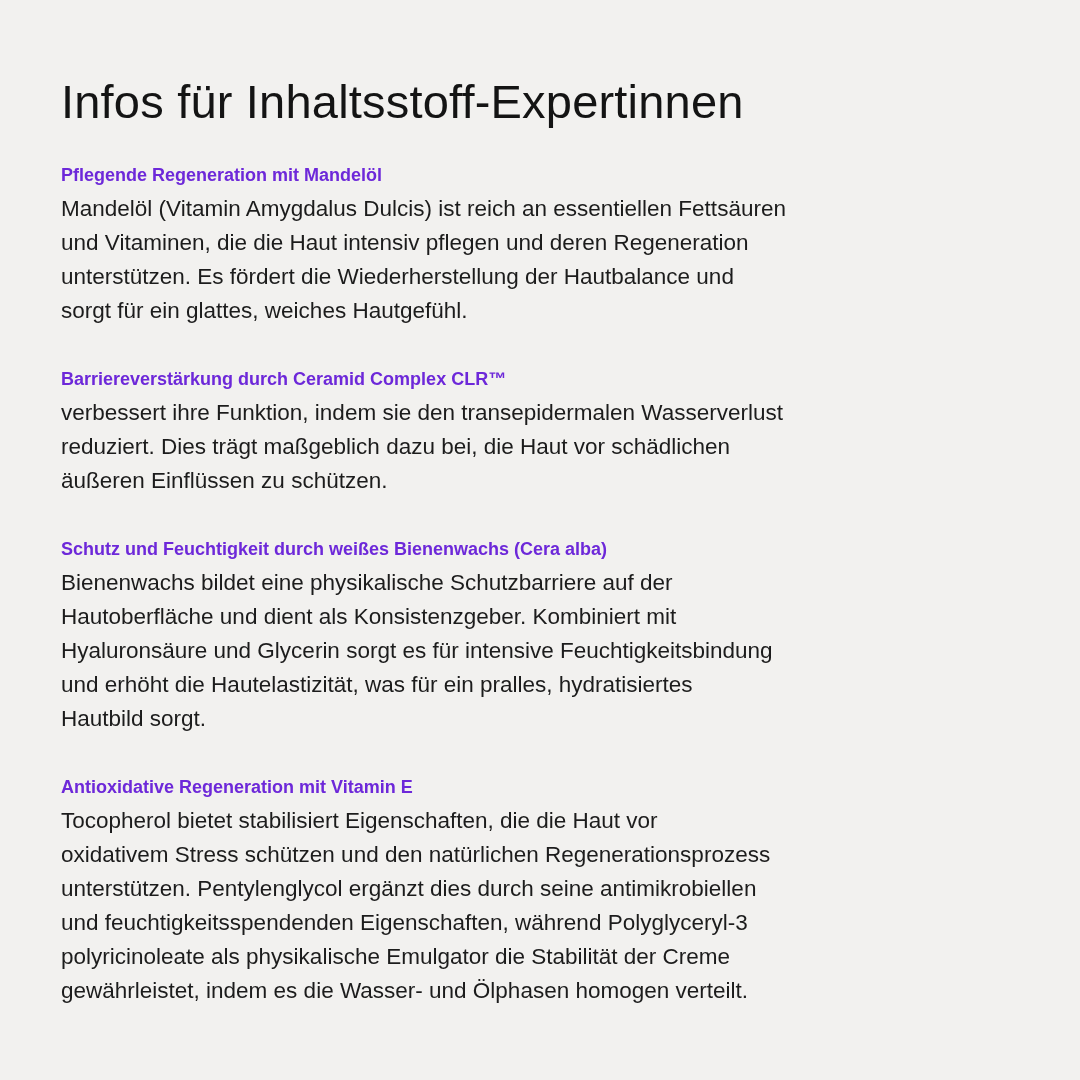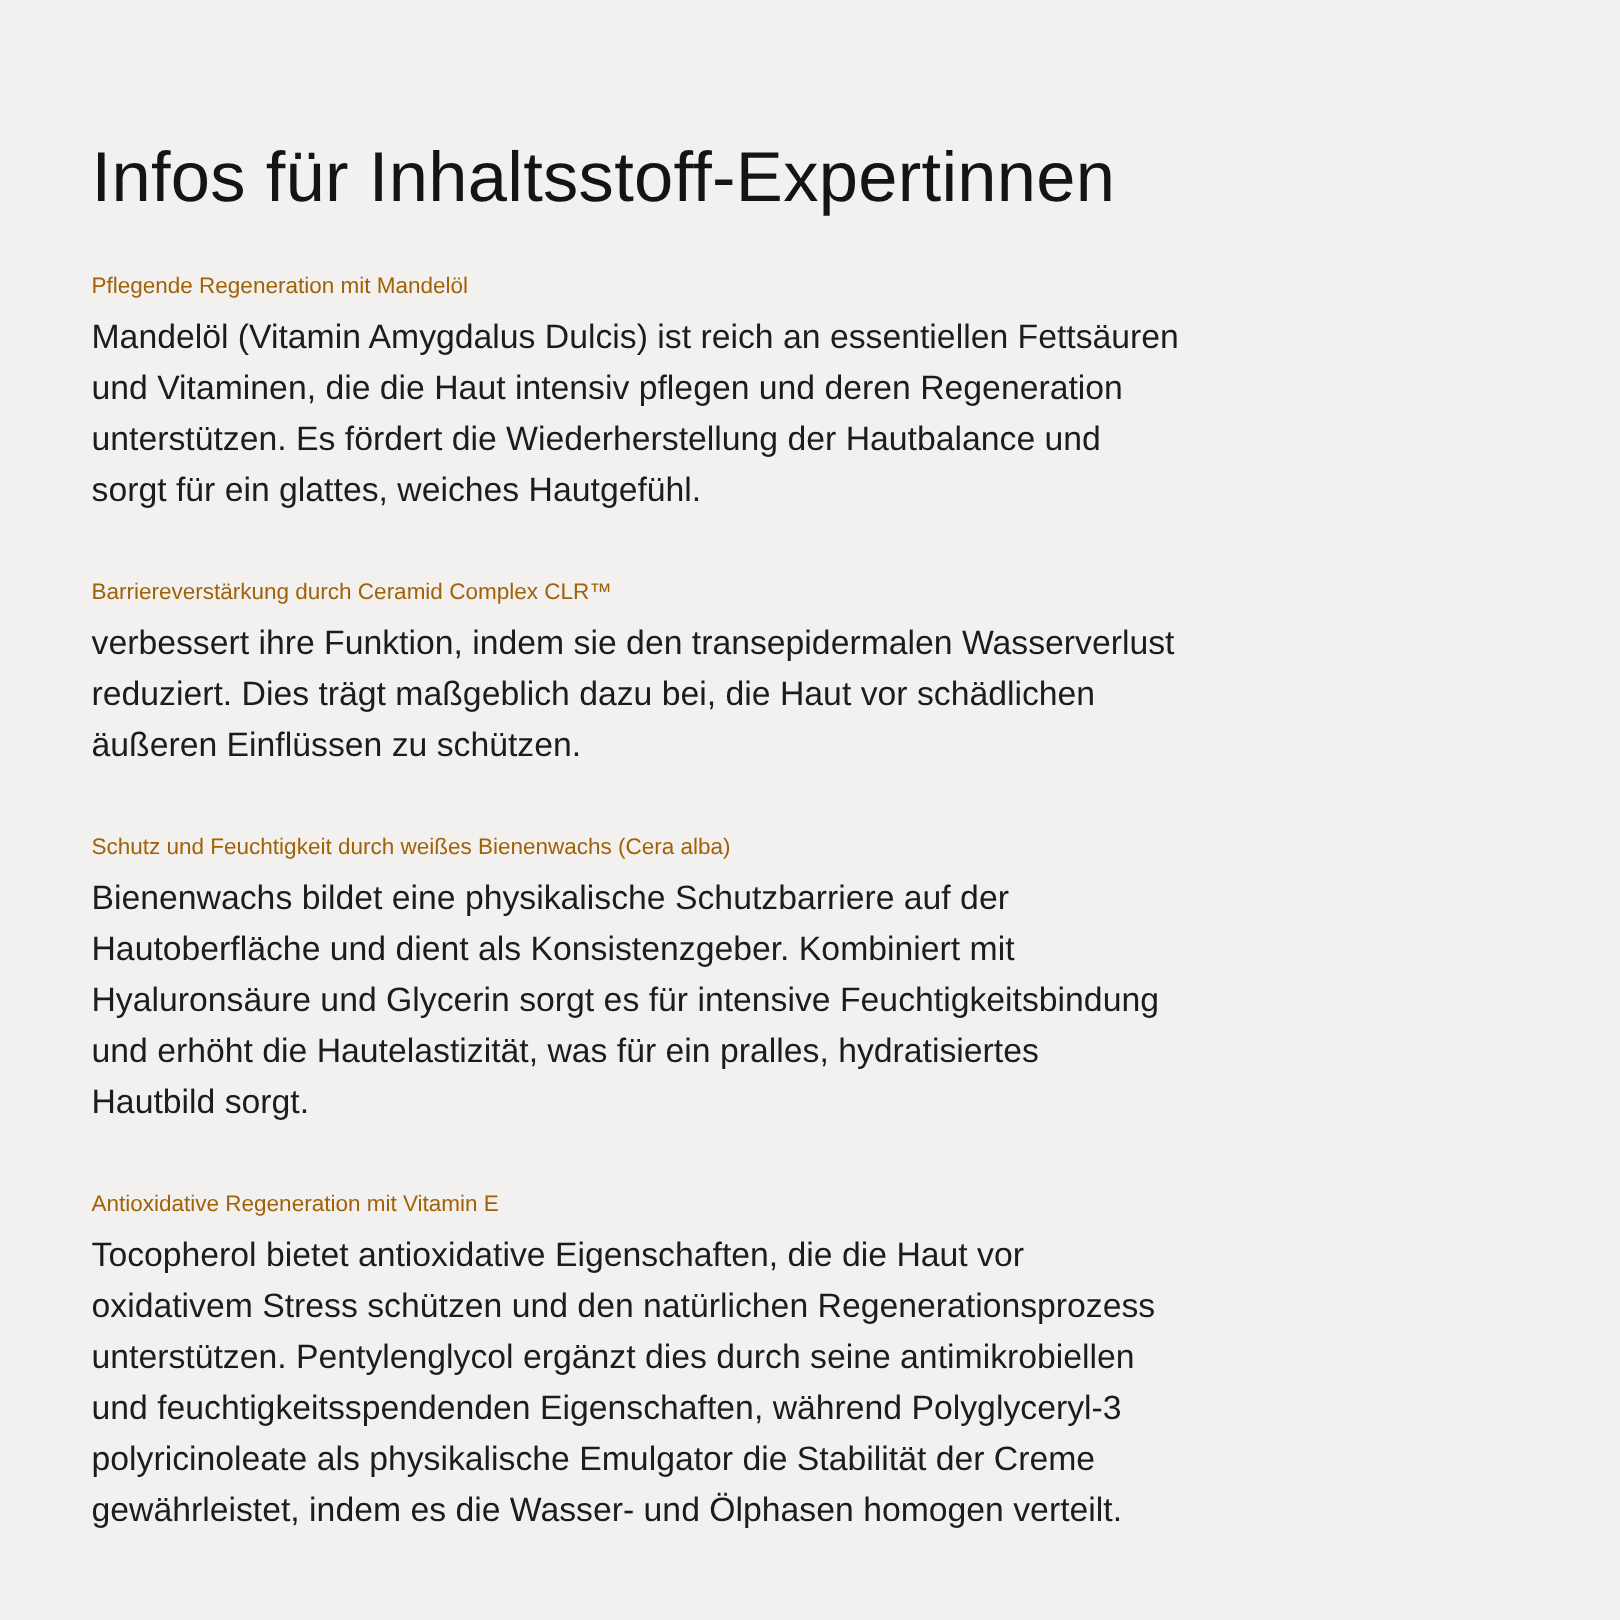--- a/index.html
+++ b/index.html
@@ -11,41 +11,41 @@
       height: 1080px;
       background: #f2f1ef;
       color: #151515;
       font-family: "Liberation Sans", sans-serif;
       overflow: hidden;
       position: relative;
     }
     .page {
       position: absolute;
       left: 61px;
-      top: 88px;
+      top: 72px;
       width: 960px;
     }
     .title {
       font-size: 47px;
       font-weight: 300;
       letter-spacing: 0.2px;
       line-height: 60px;
       margin: 0 0 26px 0;
       color: #141414;
       white-space: nowrap;
     }
     .section {
       margin-bottom: 34px;
     }
     .section-heading {
-      font-size: 15px;
-      font-weight: 400;
+      font-size: 18px;
+      font-weight: 700;
       line-height: 34px;
       margin: 0;
-      color: #a16207;
+      color: #6d28d9;
       white-space: nowrap;
     }
     .section-body {
       font-size: 22.5px;
       font-weight: 400;
       line-height: 34px;
       margin: 0;
       color: #1c1c1c;
     }
     .line {
@@ -85,21 +85,21 @@
       <span class="line">Hautoberfläche und dient als Konsistenzgeber. Kombiniert mit</span>
       <span class="line">Hyaluronsäure und Glycerin sorgt es für intensive Feuchtigkeitsbindung</span>
       <span class="line">und erhöht die Hautelastizität, was für ein pralles, hydratisiertes</span>
       <span class="line">Hautbild sorgt.</span>
     </p>
   </section>
 
   <section class="section">
     <h2 class="section-heading">Antioxidative Regeneration mit Vitamin E</h2>
     <p class="section-body">
-      <span class="line">Tocopherol bietet antioxidative Eigenschaften, die die Haut vor</span>
+      <span class="line">Tocopherol bietet stabilisiert Eigenschaften, die die Haut vor</span>
       <span class="line">oxidativem Stress schützen und den natürlichen Regenerationsprozess</span>
       <span class="line">unterstützen. Pentylenglycol ergänzt dies durch seine antimikrobiellen</span>
       <span class="line">und feuchtigkeitsspendenden Eigenschaften, während Polyglyceryl-3</span>
       <span class="line">polyricinoleate als physikalische Emulgator die Stabilität der Creme</span>
       <span class="line">gewährleistet, indem es die Wasser- und Ölphasen homogen verteilt.</span>
     </p>
   </section>
 </div>
 
 </body></html>

